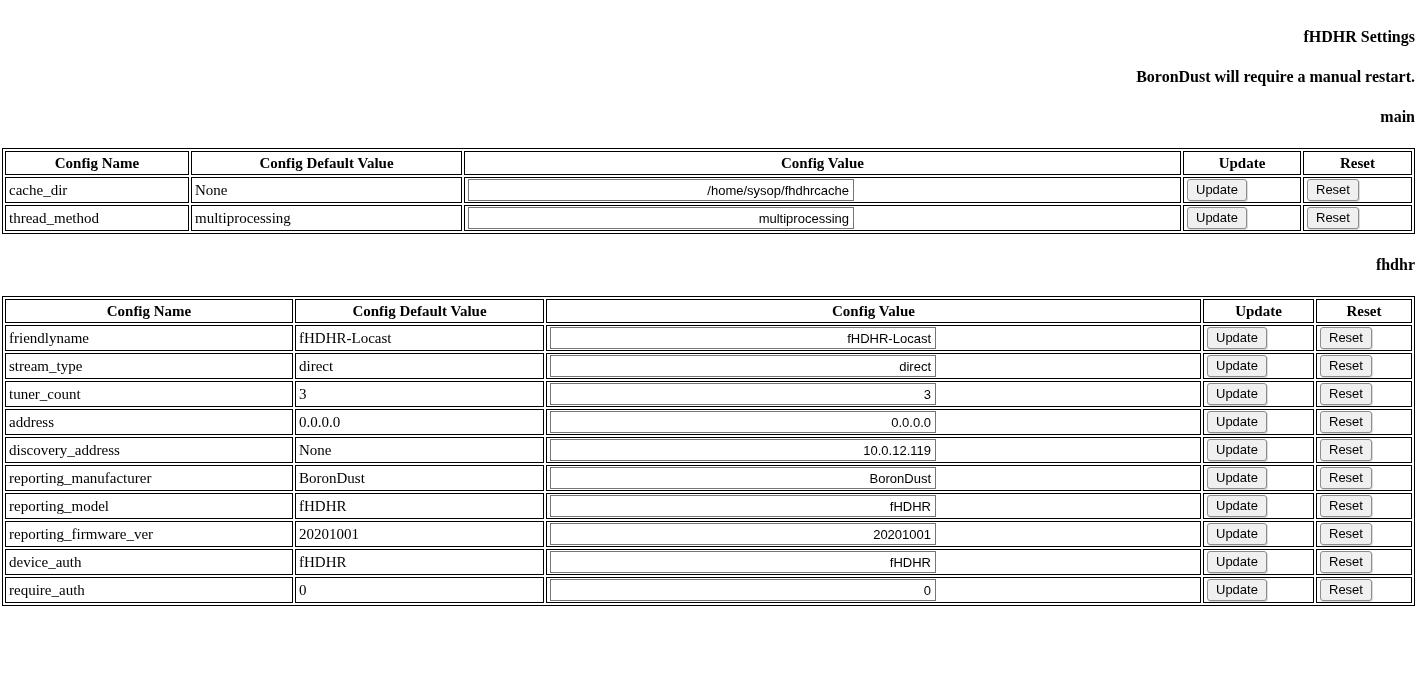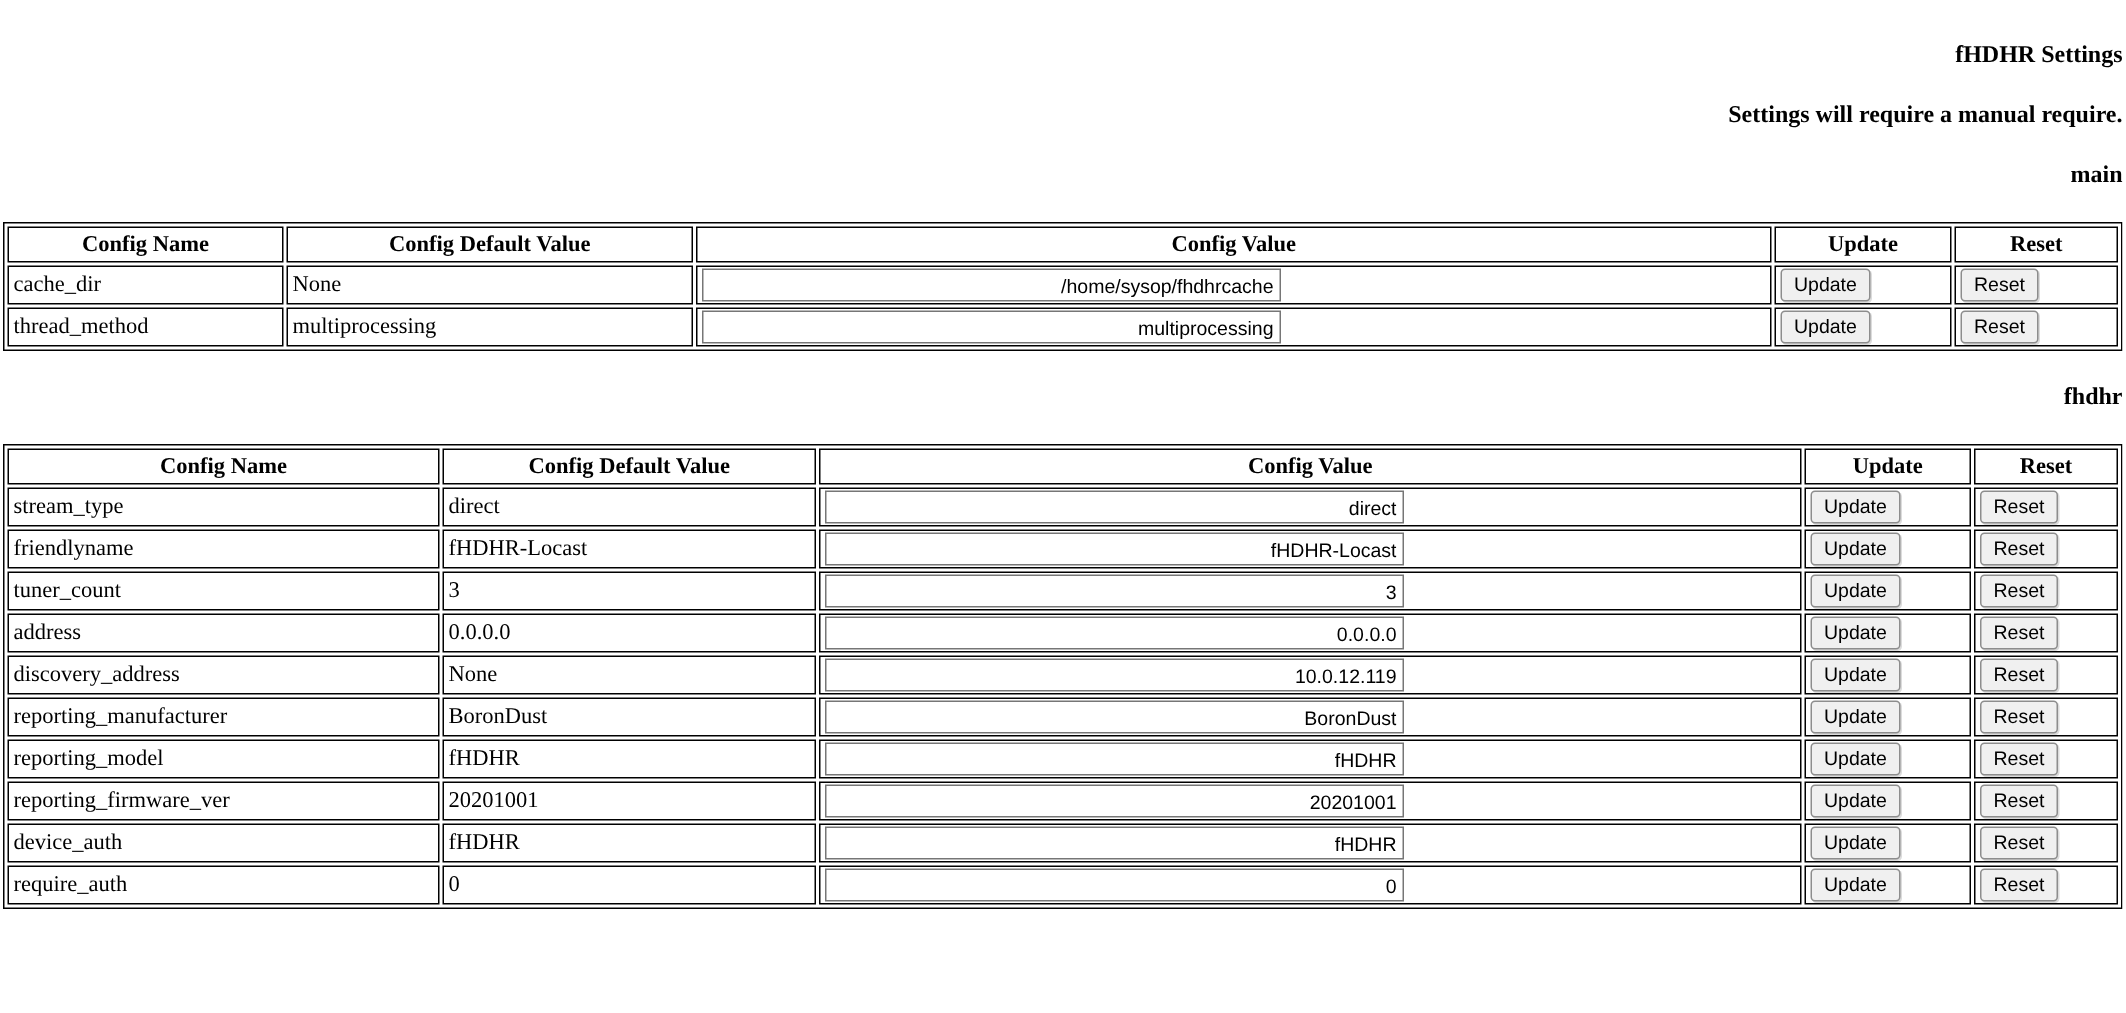--- a/index.html
+++ b/index.html
@@ -85,21 +85,21 @@
     margin: 1px 0;
     box-shadow: 1px 1px 0 #dcdcdc;
     cursor: pointer;
   }
 </style>
 </head>
 <body>
 
 <div class="page">
   <h4 class="heading">fHDHR Settings</h4>
-  <h4 class="heading">Settings will require a manual require.</h4>
+  <h4 class="heading">BoronDust will require a manual restart.</h4>
   <div id="sections">
       <h4 class="heading">main</h4>
       <table class="config-table section-0">
         <colgroup>
           <col class="c-name">
           <col class="c-default">
           <col class="c-value">
           <col class="c-update">
           <col class="c-reset">
         </colgroup>
@@ -142,30 +142,30 @@
           <tr>
             <th>Config Name</th>
             <th>Config Default Value</th>
             <th>Config Value</th>
             <th>Update</th>
             <th>Reset</th>
           </tr>
         </thead>
         <tbody>
           <tr>
+            <td>friendlyname</td>
+            <td>fHDHR-Locast</td>
+            <td><input type="text" class="value-input" value="fHDHR-Locast" style=""></td>
+            <td><button class="form-btn" type="button">Update</button></td>
+            <td><button class="form-btn" type="button">Reset</button></td>
+          </tr>
+          <tr>
             <td>stream_type</td>
             <td>direct</td>
             <td><input type="text" class="value-input" value="direct" style=""></td>
-            <td><button class="form-btn" type="button">Update</button></td>
-            <td><button class="form-btn" type="button">Reset</button></td>
-          </tr>
-          <tr>
-            <td>friendlyname</td>
-            <td>fHDHR-Locast</td>
-            <td><input type="text" class="value-input" value="fHDHR-Locast" style=""></td>
             <td><button class="form-btn" type="button">Update</button></td>
             <td><button class="form-btn" type="button">Reset</button></td>
           </tr>
           <tr>
             <td>tuner_count</td>
             <td>3</td>
             <td><input type="text" class="value-input" value="3" style=""></td>
             <td><button class="form-btn" type="button">Update</button></td>
             <td><button class="form-btn" type="button">Reset</button></td>
           </tr>

